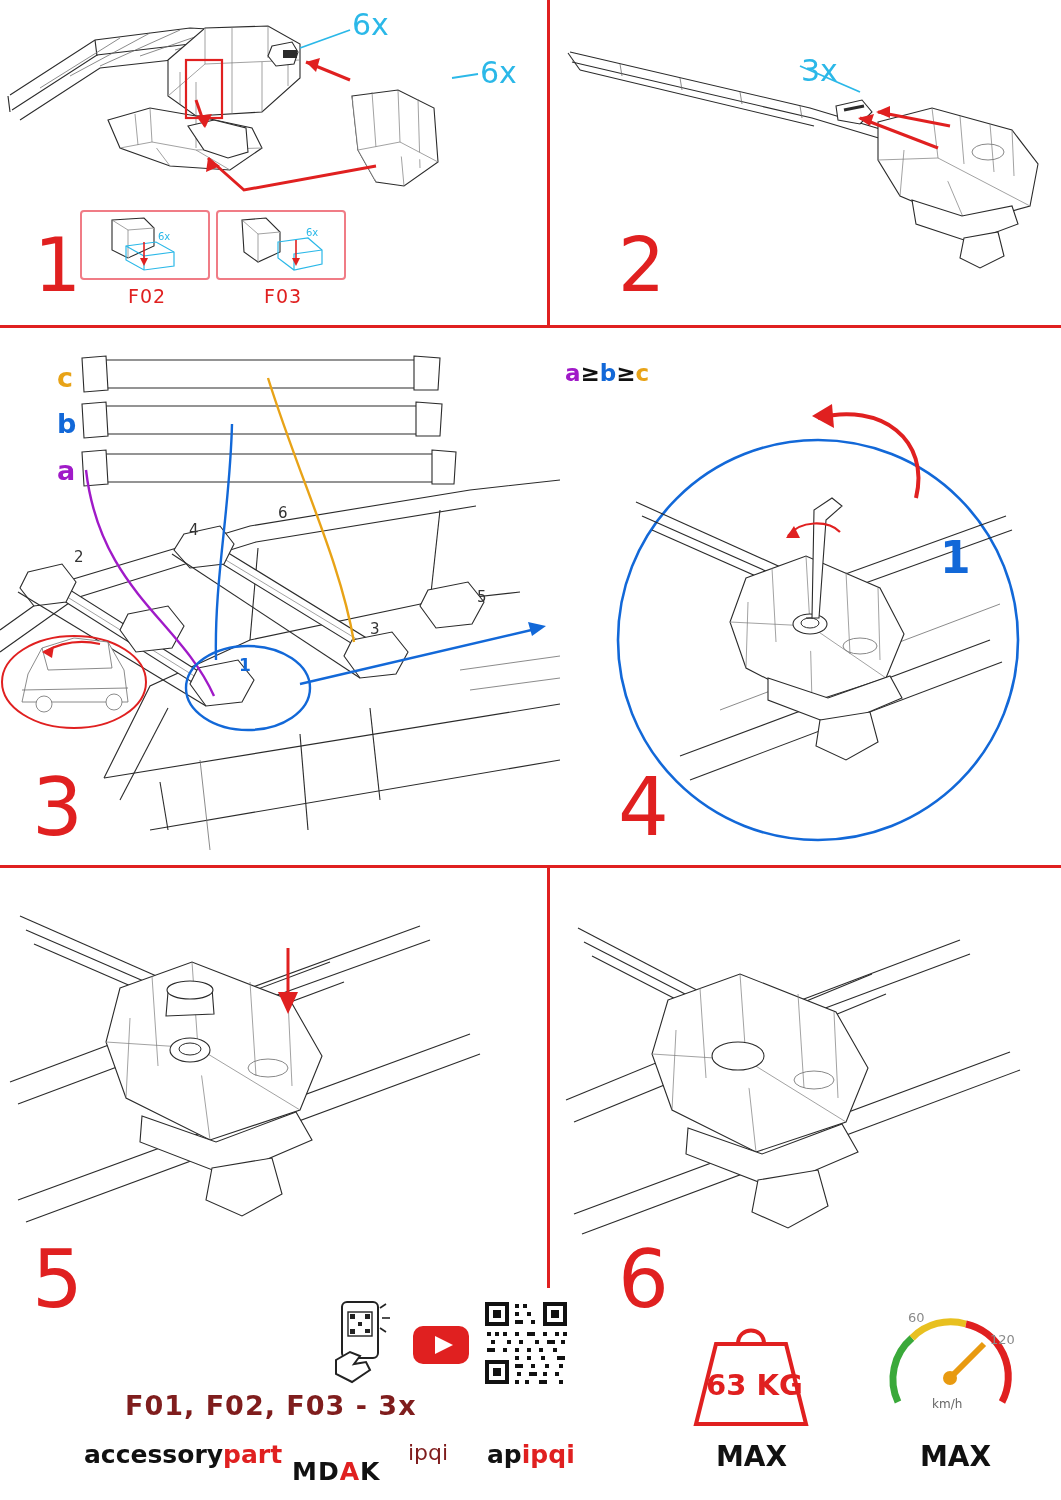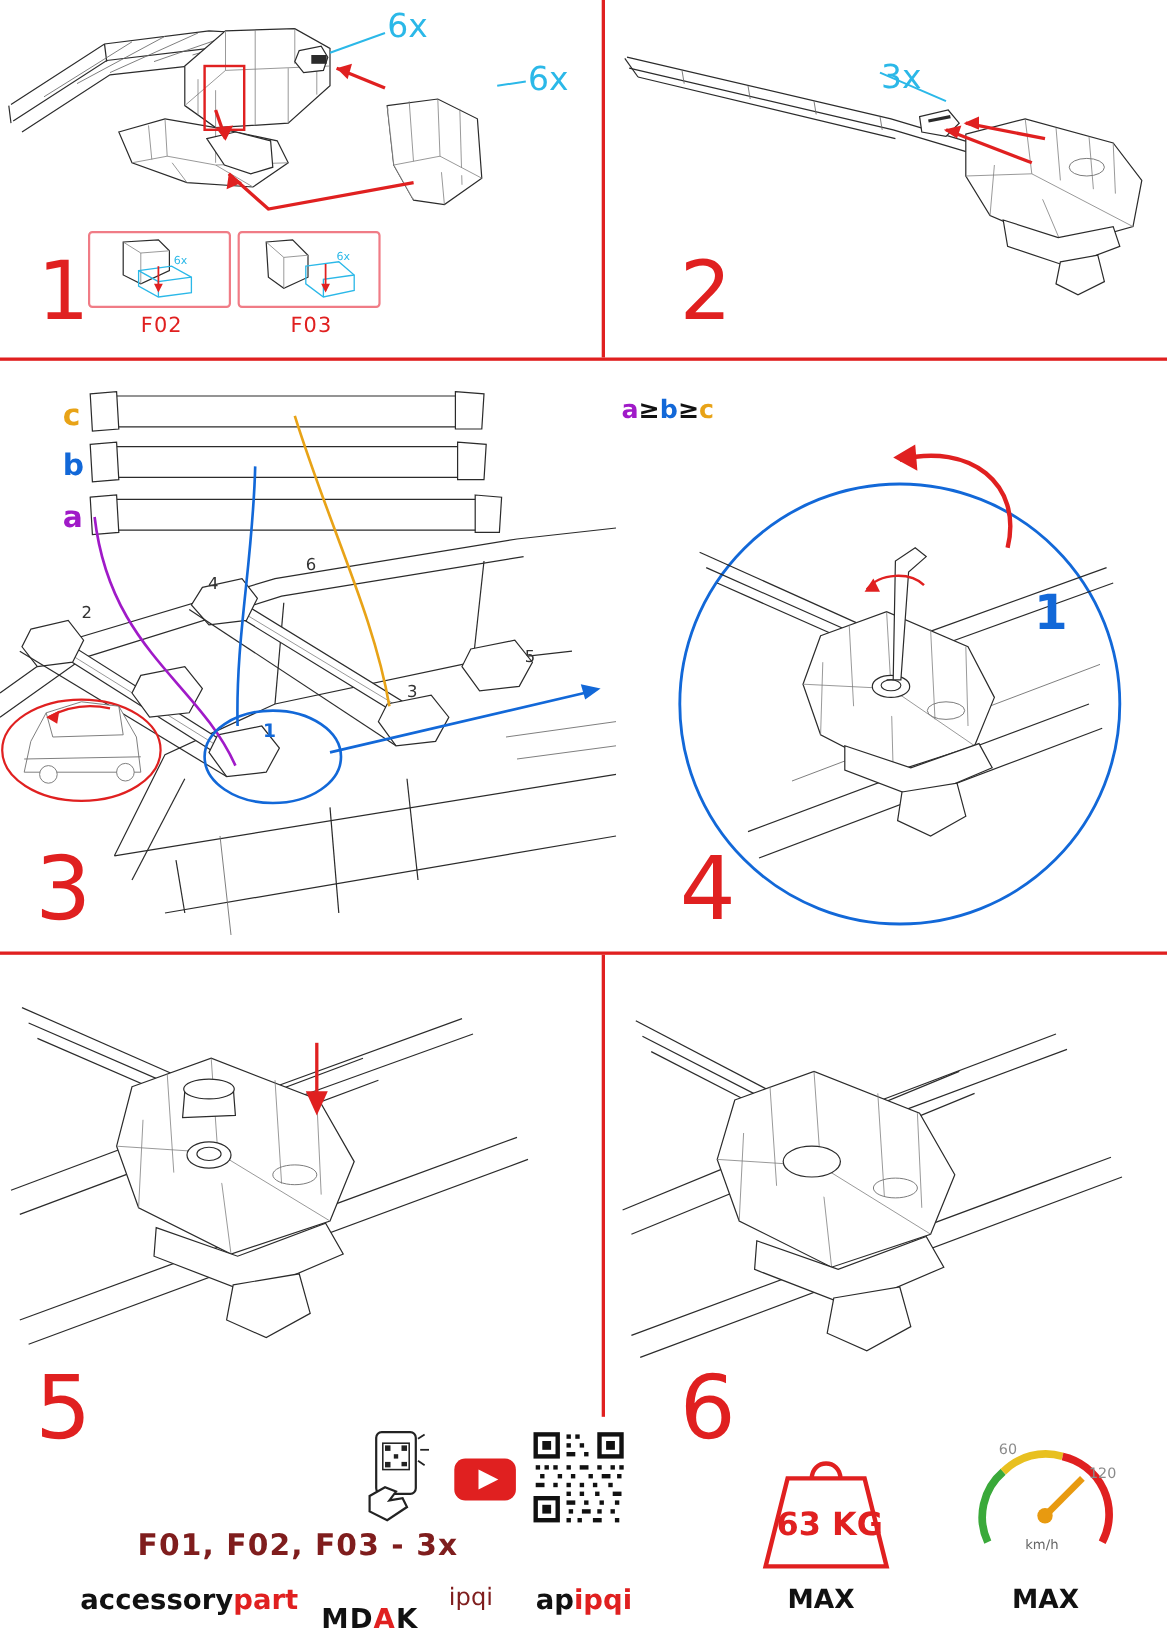--- a/index.html
+++ b/index.html
@@ -83,34 +83,34 @@
   .smallnum { position:absolute; font-size:15px; color:#333;
               font-family:"DejaVu Sans", sans-serif; }
 
   
   #fcodes {
     position:absolute; left:125px; top:1370px;
     font-size:27px; font-weight:700; color:#7f1d1d;
     font-family:"DejaVu Sans", sans-serif; letter-spacing:1px;margin-top:20px;
   }
   .brandrow { position:absolute; top:1440px; font-family:"DejaVu Sans", sans-serif; }
-  #brand-accessorypart { left:73px; font-size:25px; font-weight:700; color:#111; }
+  #brand-accessorypart { left:84px; font-size:25px; font-weight:700; color:#111; }
   #brand-accessorypart .hl { color:#e02020; }
   #brand-mdak { left:292px; font-size:25px; font-weight:700; color:#111; letter-spacing:1px;margin-top:17px; }
   #brand-mdak .hl { color:#e02020; }
   #brand-ipqi { left:408px; font-size:22px; color:#7f1d1d; }
   #brand-apline { left:487px; font-size:25px; font-weight:700; color:#111; }
   #brand-apline .hl { color:#e02020; }
 
   #qr { position:absolute; left:483px; top:1300px; width:86px; height:86px; }
   #phoneicon { position:absolute; left:330px; top:1300px; width:64px; height:86px; }
   #ytbtn { position:absolute; left:412px; top:1325px; width:58px; height:40px; }
 
   #maxweight-lbl, #maxspeed-lbl {
-    position:absolute; font-size:24px; font-weight:700; color:#111;
+    position:absolute; font-size:28px; font-weight:700; color:#111;
     font-family:"DejaVu Sans", sans-serif;
   }
   #maxweight-lbl { left:716px; top:1440px; }
   #maxspeed-lbl  { left:920px; top:1440px; }
   #weightval {
     position:absolute; left:706px; top:1368px; font-size:29px;
     font-weight:700; color:#e02020; font-family:"DejaVu Sans", sans-serif;
   }
 </style>
 </head>

